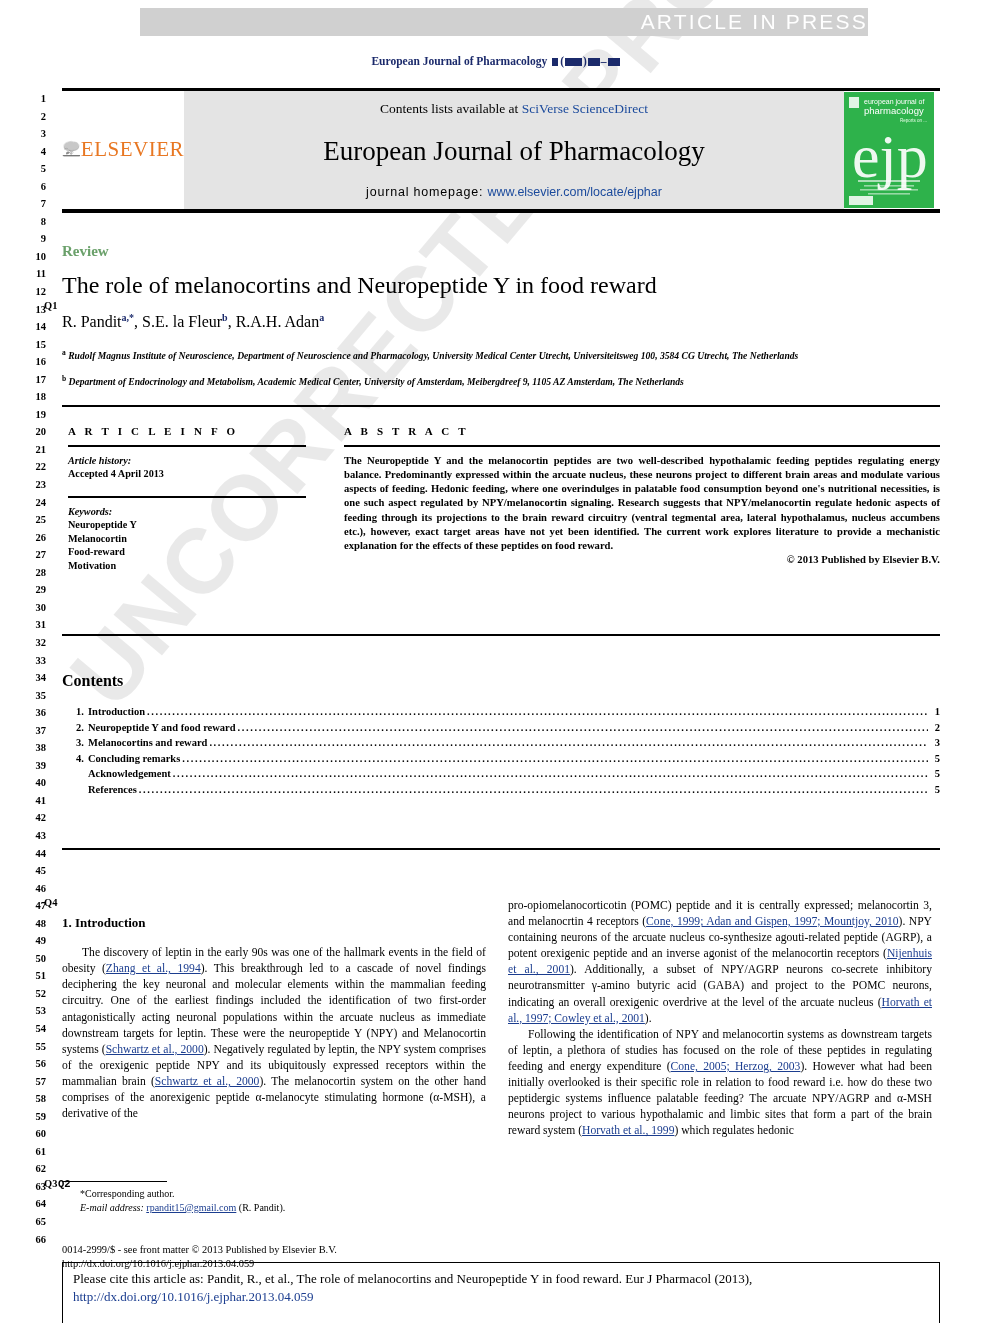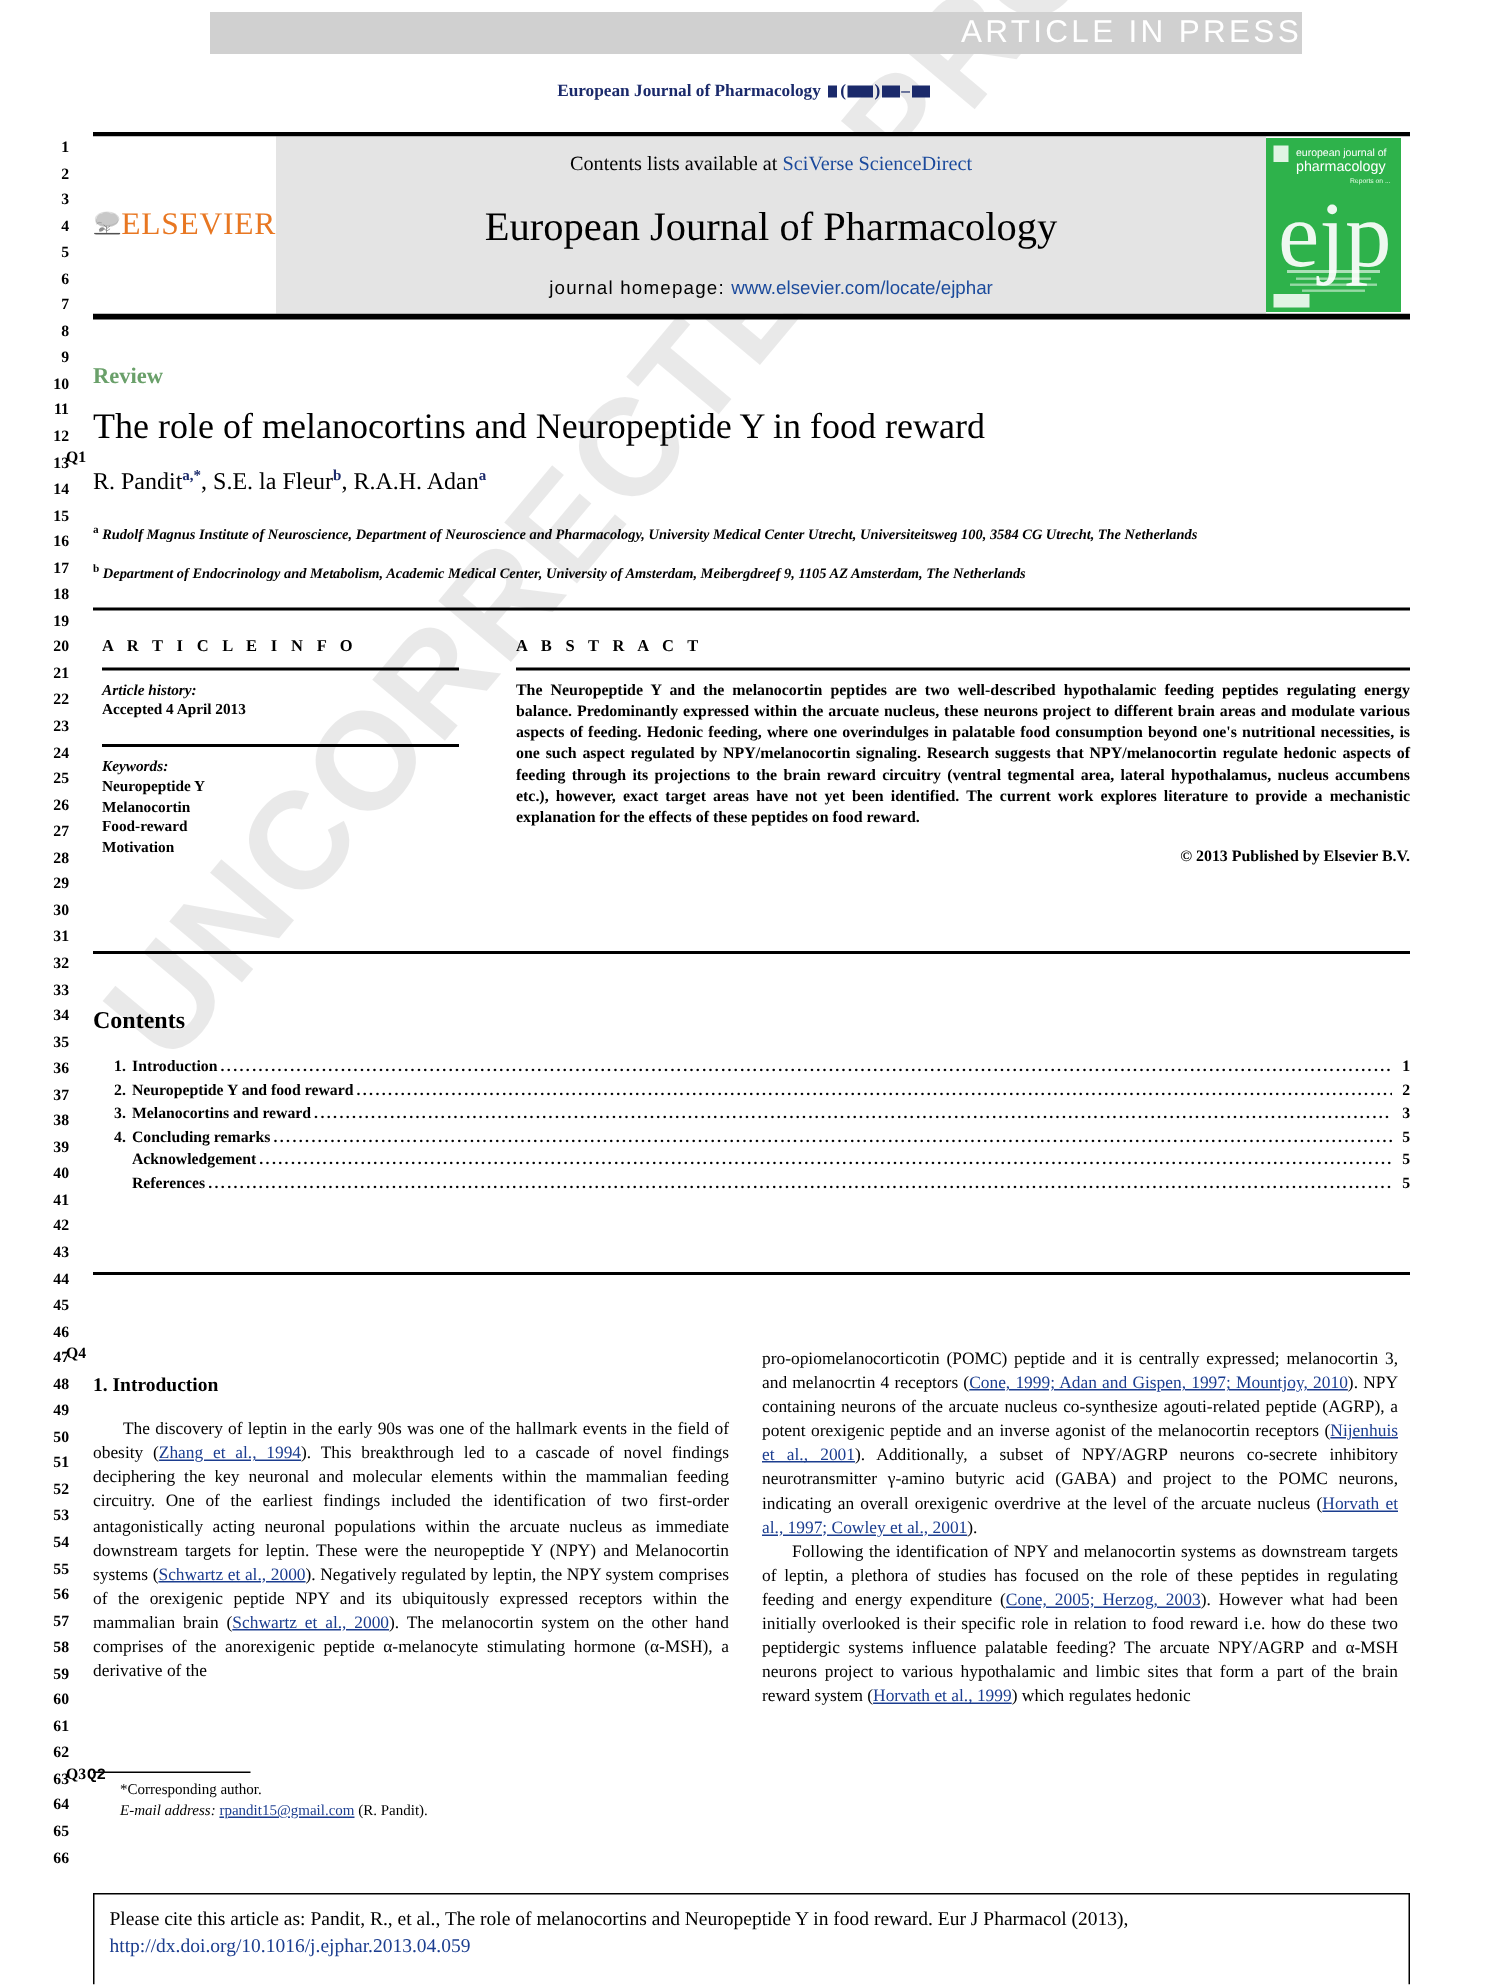--- a/index.html
+++ b/index.html
@@ -237,21 +237,21 @@
     font-size: 10.6px;
     line-height: 14.3px;
     text-align: justify;
     font-weight: bold;
   }
   .abs-copy {
     font-family: "Liberation Serif", serif;
     font-size: 10.6px;
     font-weight: bold;
     text-align: right;
-    margin-top: 12px;
+    margin-top: 0;
   }
 
   
   .contents-head {
     position: absolute;
     left: 62px; top: 672px;
     font-family: "Liberation Serif", serif;
     font-weight: bold;
     font-size: 16px;
   }
@@ -588,20 +588,24 @@
       <p class="para"><span>Following the identification of NPY and melanocortin systems as downstream targets of leptin, a plethora of studies has focused on the role of these peptides in regulating feeding and energy expenditure (</span><a href="#" class="ref">Cone, 2005; Herzog, 2003</a><span>). However what had been initially overlooked is their specific role in relation to food reward i.e. how do these two peptidergic systems influence palatable feeding? The arcuate NPY/AGRP and α-MSH neurons project to various hypothalamic and limbic sites that form a part of the brain reward system (</span><a href="#" class="ref">Horvath et al., 1999</a><span>) which regulates hedonic</span></p>
     </div>
   </div>
 
   <div class="footnote">
     <div class="footnote-rule"></div>
     <div class="ln">*Corresponding author.</div>
     <div class="ln"><span class="it">E-mail address:</span> <a href="#" class="ref">rpandit15@gmail.com</a><span> (R. Pandit).</span></div>
   </div>
 
+  <div class="imprint">
+    <div>0014-2999/$ - see front matter © 2013 Published by Elsevier B.V.</div>
+    <div>http://dx.doi.org/10.1016/j.ejphar.2013.04.059</div>
+  </div>
 
   <div class="cite-box">
     <span>Please cite this article as: Pandit, R., et al., The role of melanocortins and Neuropeptide Y in food reward. Eur J Pharmacol (2013), </span><a href="#">http://dx.doi.org/10.1016/j.ejphar.2013.04.059</a>
   </div>
 
 <div class="qmark" style="left: 44px; top: 300px;">Q1</div>
     <div class="qmark" style="left: 44px; top: 897.3px;">Q4</div>
     <div class="qmark" style="left: 44px; top: 1178.1px;">Q3</div>
     <div class="qmark" style="left: 58px; top: 1178.1px; font-family: Liberation Mono, monospace;">Q2</div>
   </div>

